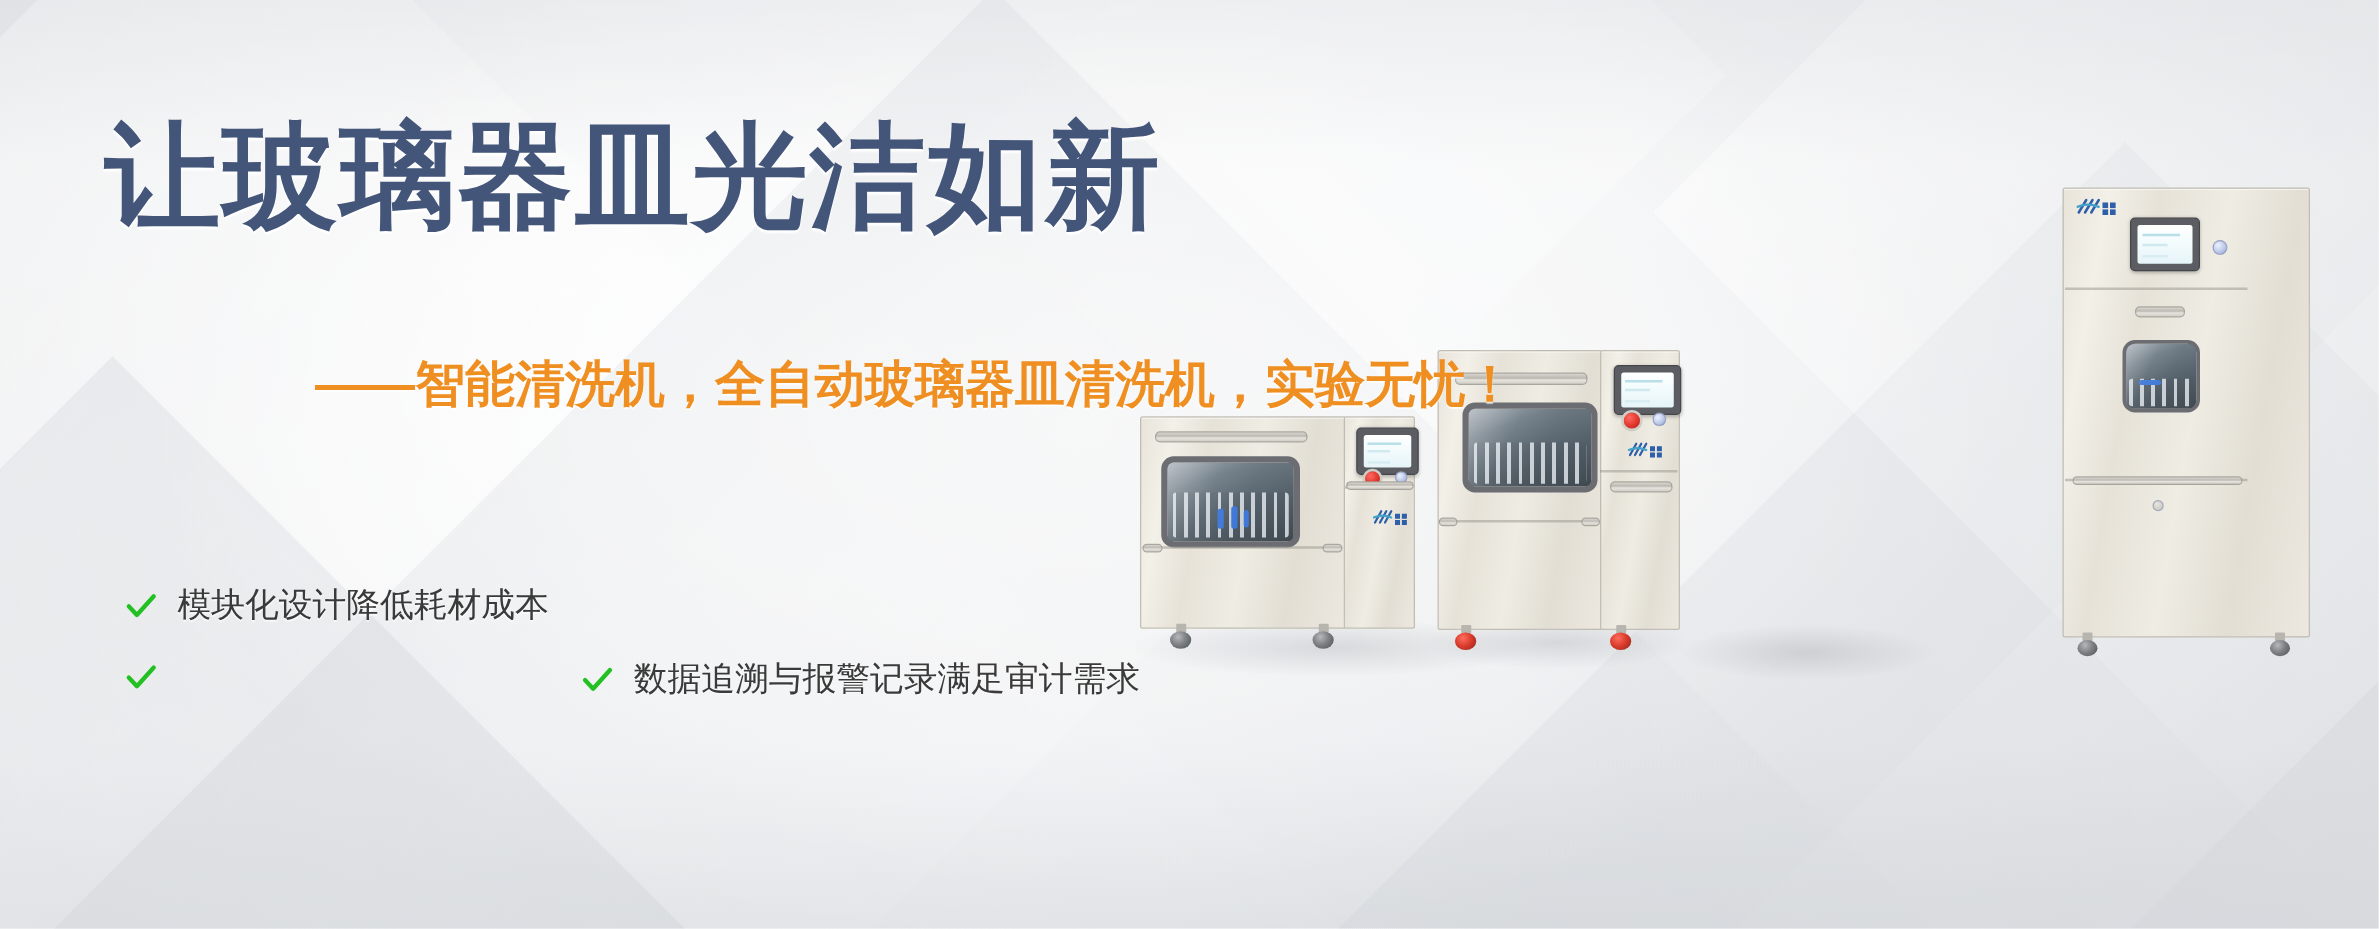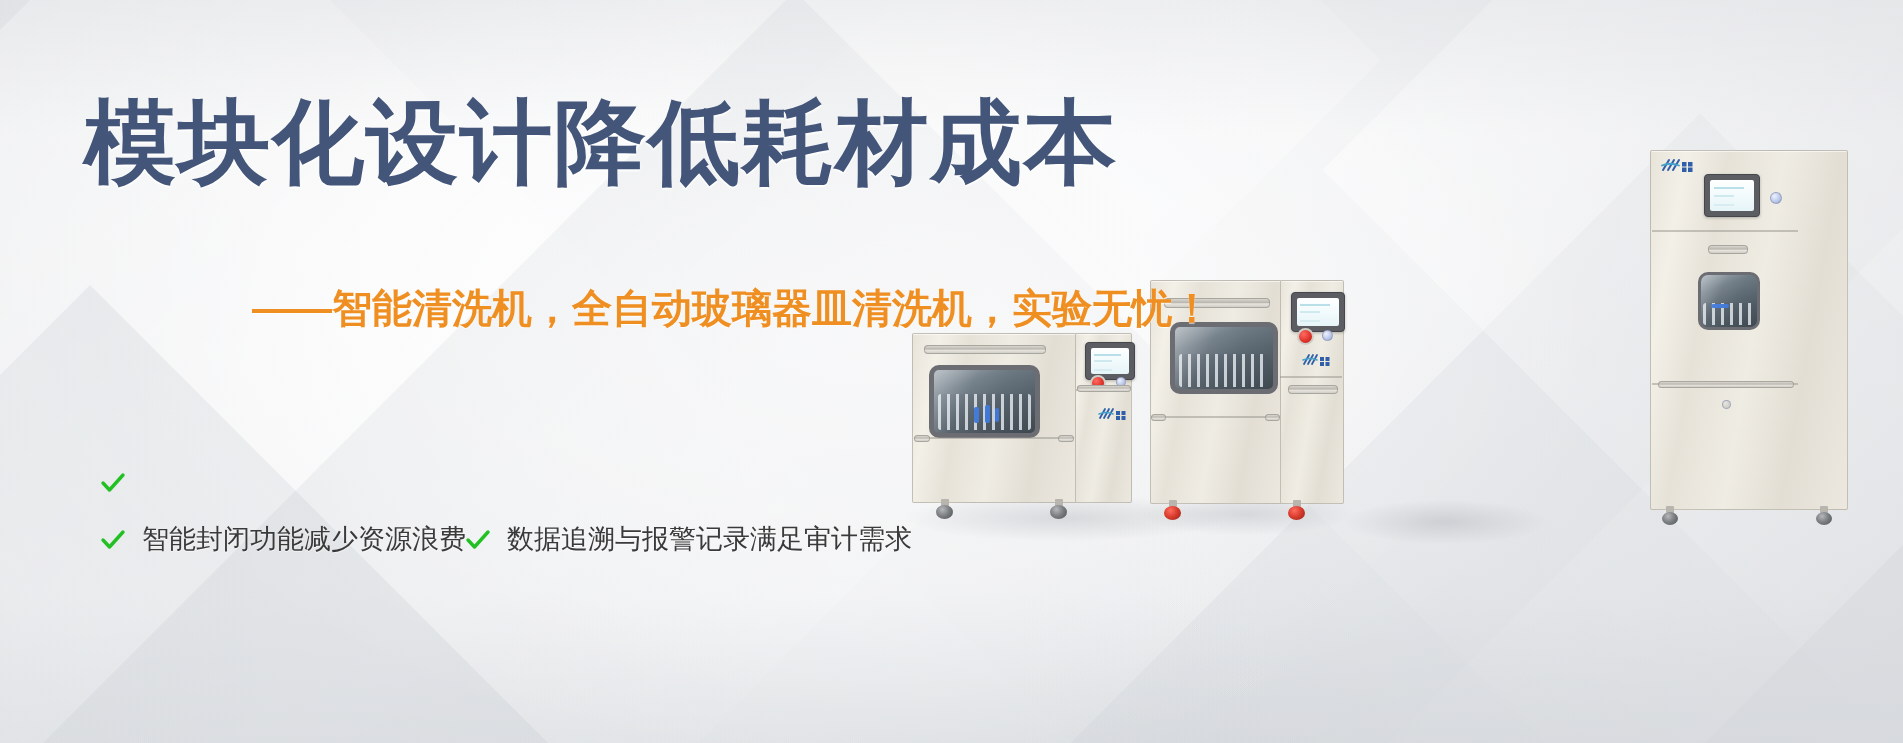--- a/index.html
+++ b/index.html
@@ -283,41 +283,41 @@
         <div class="cbolt"></div>
           <div class="cwheel cw-gray"></div>
       </div>
       <div class="caster" style="left:166px;top:356px;width:16px;height:19px;">
         <div class="cbolt"></div>
           <div class="cwheel cw-gray"></div>
       </div>
     </div>
   </div>
 
-  <div class="headline">模块化设计降低耗材成本</div>
+  <div class="headline">让玻璃器皿光洁如新</div>
   <div class="subhead">——智能清洗机，全自动玻璃器皿清洗机，实验无忧！</div>
 
   <div class="features">
     <div class="feat-row">
       <div class="feat col1">
         <span class="check">
           <svg width="26" height="26" viewBox="0 0 26 26">
               <path d="M3 13 L9.5 20 L23 5" stroke="#22c022" stroke-width="3.4" fill="none" stroke-linecap="round" stroke-linejoin="round"></path>
             </svg>
         </span>
+        <span class="feat-text">模块化设计降低耗材成本</span>
       </div>
     </div>
     <div class="feat-row">
       <div class="feat col1">
         <span class="check">
           <svg width="26" height="26" viewBox="0 0 26 26">
               <path d="M3 13 L9.5 20 L23 5" stroke="#22c022" stroke-width="3.4" fill="none" stroke-linecap="round" stroke-linejoin="round"></path>
             </svg>
         </span>
-        <span class="feat-text">智能封闭功能减少资源浪费</span>
       </div>
       <div class="feat">
         <span class="check">
           <svg width="26" height="26" viewBox="0 0 26 26">
               <path d="M3 13 L9.5 20 L23 5" stroke="#22c022" stroke-width="3.4" fill="none" stroke-linecap="round" stroke-linejoin="round"></path>
             </svg>
         </span>
         <span class="feat-text">数据追溯与报警记录满足审计需求</span>
       </div>
     </div>

